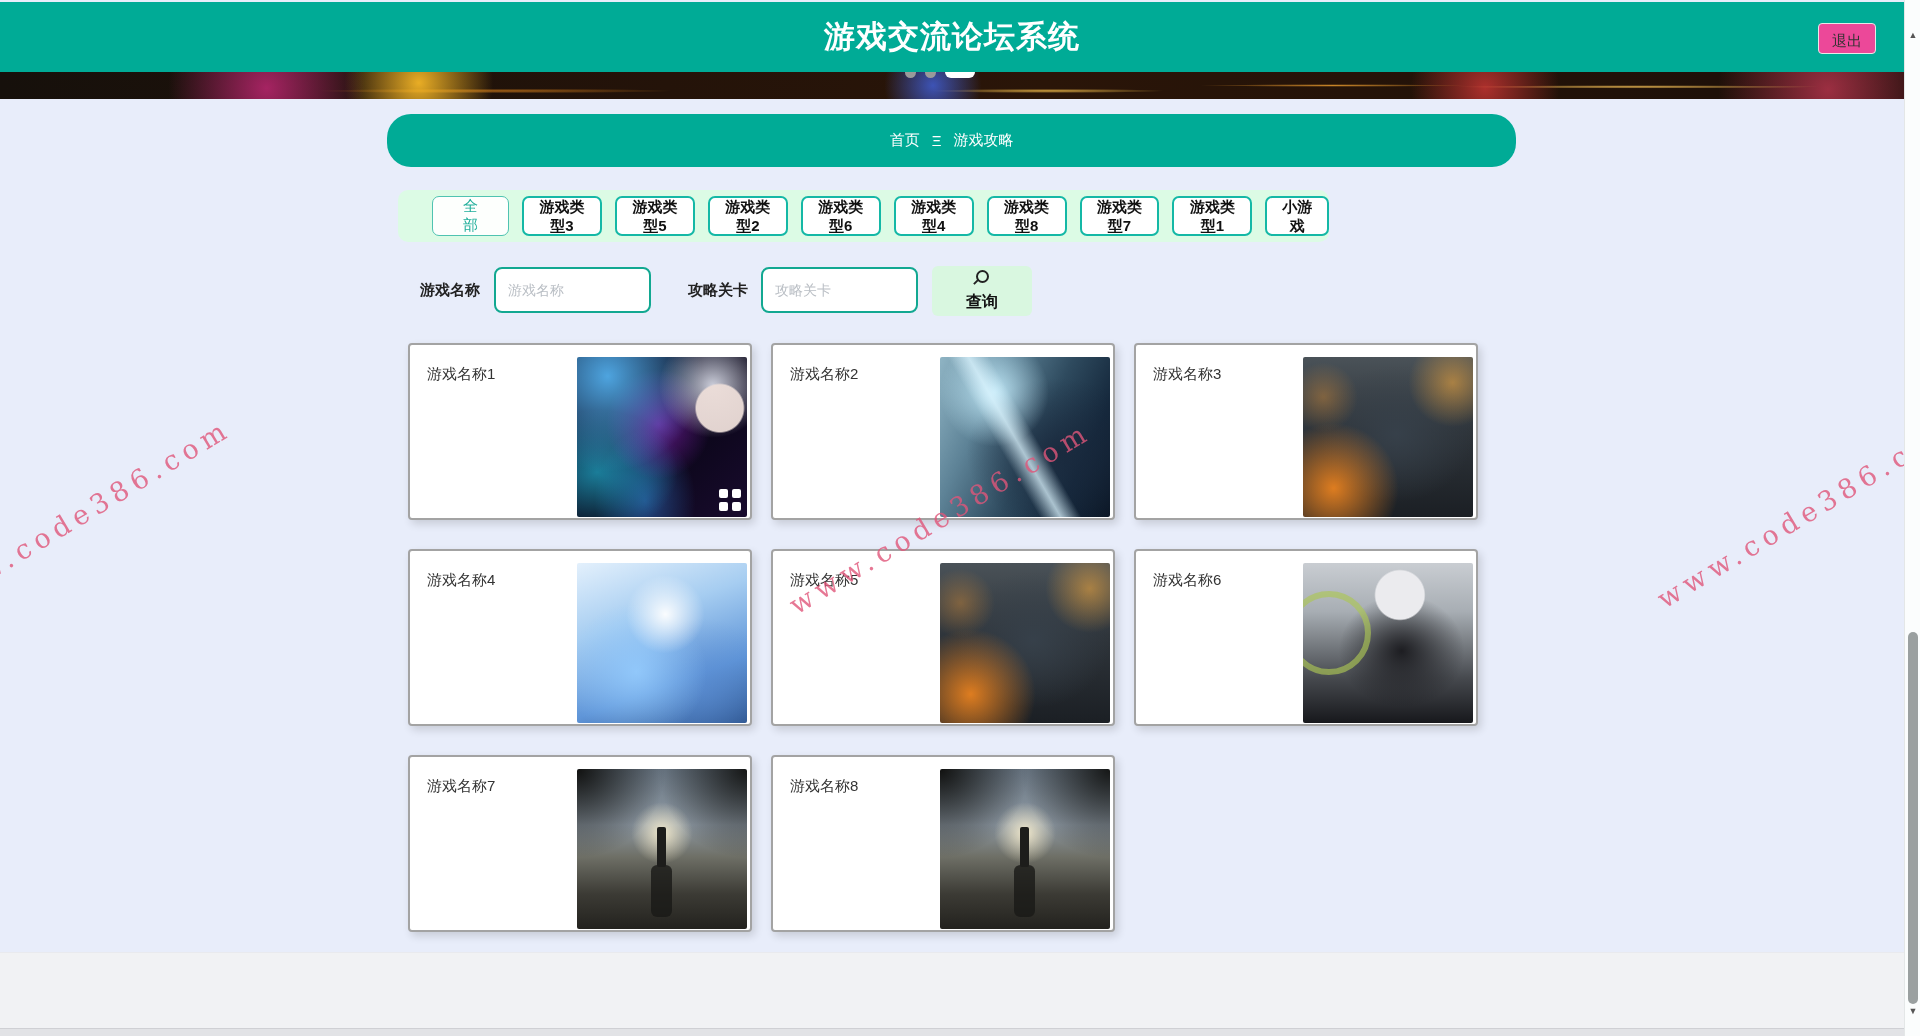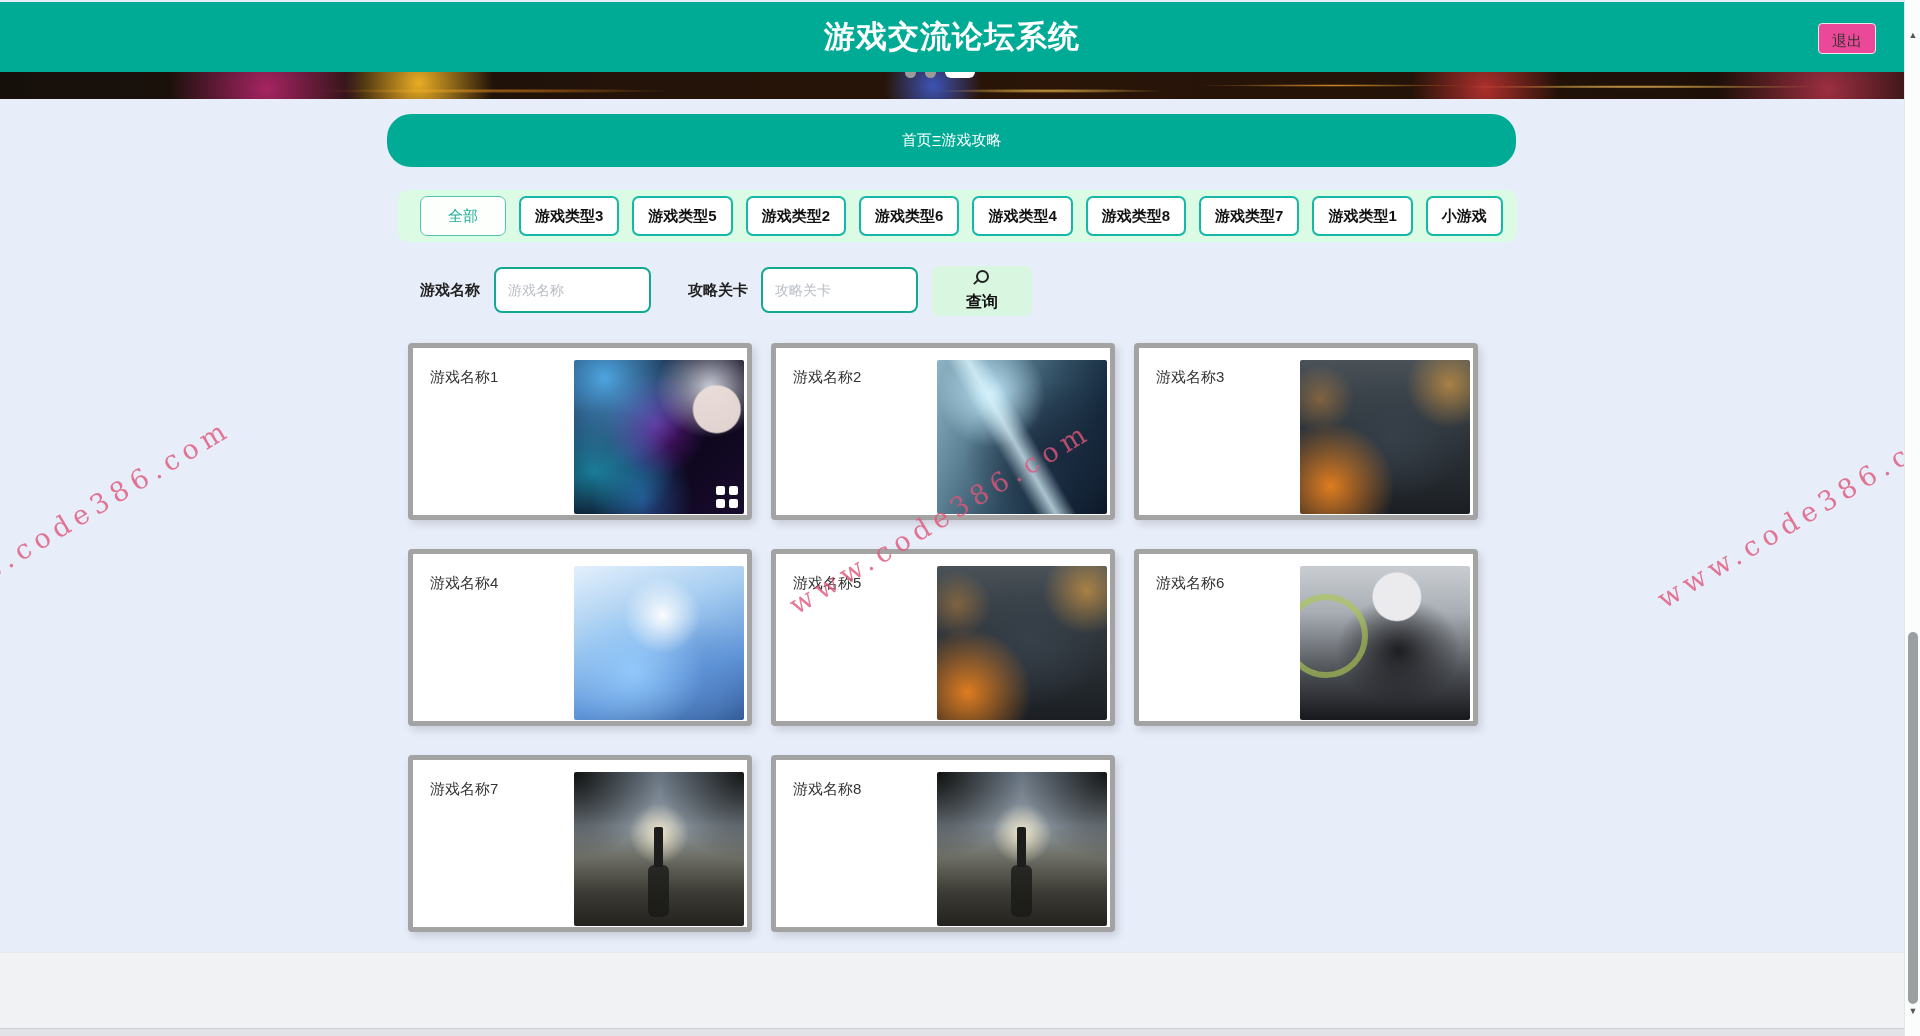--- a/index.html
+++ b/index.html
@@ -41,28 +41,28 @@
   }
   .carousel-dots {
     position:absolute; left:905px; top:-6px; display:flex; align-items:center; gap:9px;
   }
   .dot { width:11px; height:11px; border-radius:50%; background:#9a9a9a; }
   .dot-pill { width:30px; height:12px; border-radius:6px; background:#ffffff; }
   
   .breadcrumb {
     position:absolute; left:387px; top:114px; width:1129px; height:53px;
     background:#00ab96; border-radius:24px;
-    display:flex; align-items:center; justify-content:center; 
+    display:flex; align-items:center; justify-content:center; gap:12px;
     color:#fff; font-size:15px;
   }
   
   .filter-bar {
-    position:absolute; left:398px; top:190px; width:1119px; height:52px;
+    position:absolute; left:398px; top:190px; width:931px; height:52px;
     background:#dcfbe5; border-radius:10px;
-    display:flex; align-items:center; gap:13px; padding-left:22px;
+    display:flex; align-items:center; gap:13px; padding-left:34px;
   }
   .fbtn {
     height:40px; padding:0 14px; border-radius:7px; background:#ffffff;
     border:2px solid #14b8a6; font-size:15px; font-weight:bold; color:#111;
     cursor:pointer; font-family:inherit;
   }
   .fbtn.active {
     border:1px solid #4fc3b1; color:#1fae9a; font-weight:normal; padding:0 27px;
     background:#fdfffd;
   }
@@ -92,21 +92,21 @@
     border-radius:50%; display:inline-block; }
   .mag::after { content:""; position:absolute; width:2px; height:6px; background:#222;
     left:-3px; bottom:-4px; transform:rotate(45deg); }
   
   .card-grid {
     position:absolute; left:408px; top:343px;
     display:grid; grid-template-columns:repeat(3,344px); gap:29px 19px;
   }
   .card {
     position:relative; width:344px; height:177px; background:#ffffff;
-    border:5px solid #a3a3a3; border-radius:4px;
+    border:2px solid #a3a3a3; border-radius:4px;
     box-shadow:3px 4px 8px rgba(0,0,0,.14); cursor:pointer;
   }
   .card-title { position:absolute; left:17px; top:20px; font-size:15px; color:#333; }
   .card-img {
     position:absolute; right:3px; top:12px; bottom:1px; width:170px;
     border-radius:2px; overflow:hidden;
   }
   
   .img-neon-dj { background:
       radial-gradient(circle at 84% 32%, rgba(236,221,216,.95) 0 13%, transparent 14%),

